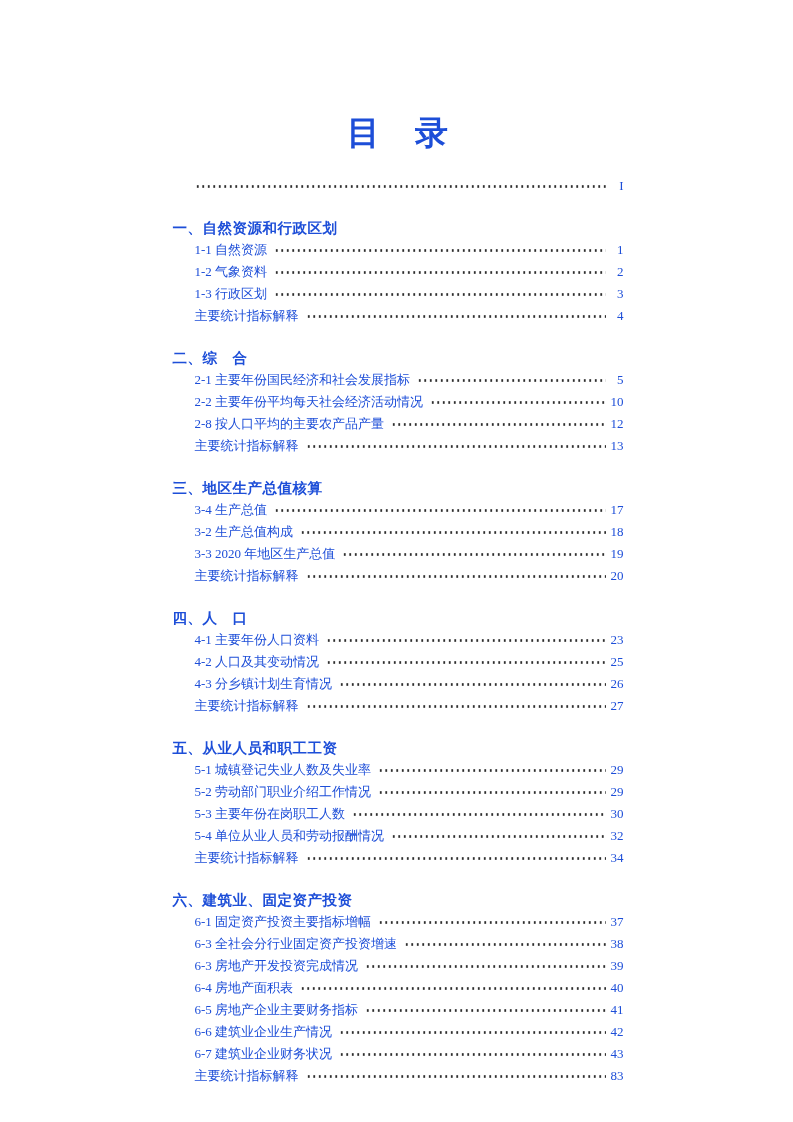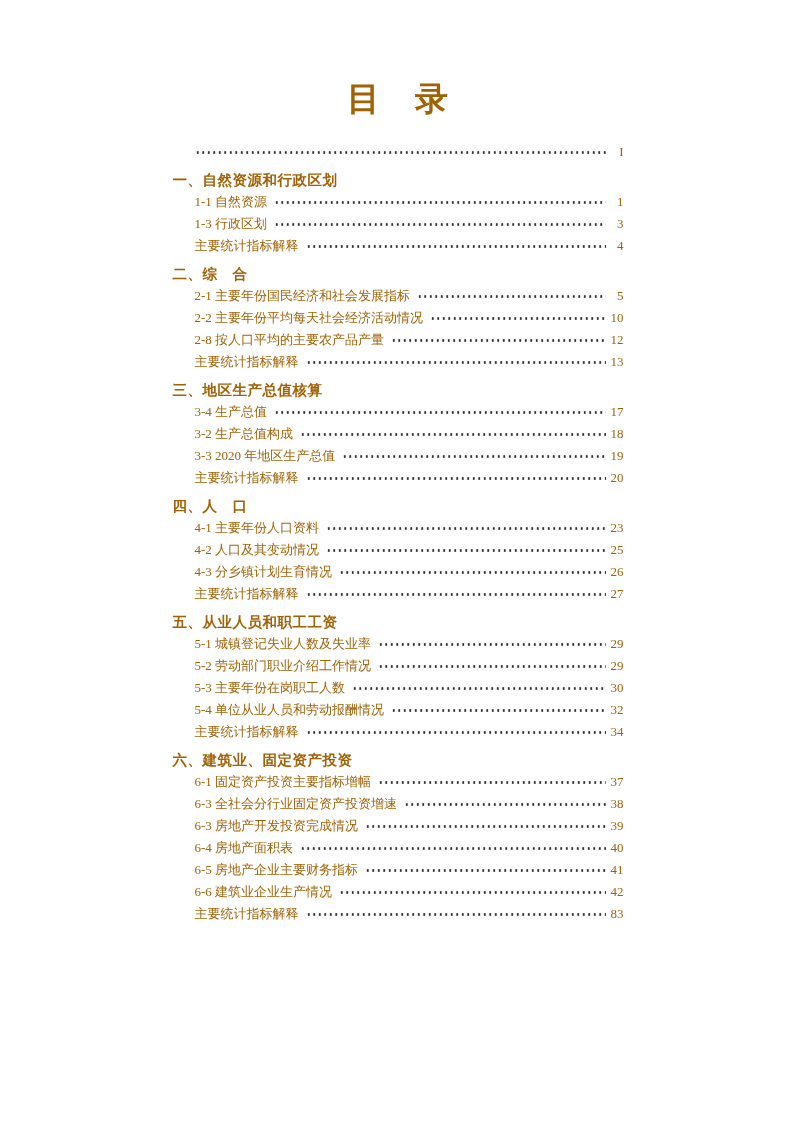--- a/index.html
+++ b/index.html
@@ -7,22 +7,22 @@
     padding: 0;
     background: #ffffff;
   }
   .page {
     position: relative;
     width: 634px;
     height: 1122px;
     margin: 0 auto;
     background: #ffffff;
     box-sizing: border-box;
-    padding: 81px 90px 0 93px;
-    color: #a16207;
+    padding: 115px 90px 0 93px;
+    color: #1d4ed8;
     font-family: "Liberation Serif", "DejaVu Serif", serif;
     overflow: hidden;
   }
   .page-title {
     text-align: center;
     font-size: 33px;
     font-weight: bold;
     line-height: 1.1;
     letter-spacing: 1px;
     word-spacing: 22px;
@@ -61,21 +61,21 @@
   }
   .preface-row {
     margin-bottom: 4px;
   }
   .section-title {
     font-family: "Liberation Sans", "DejaVu Sans", sans-serif;
     font-weight: bold;
     font-size: 14.5px;
     height: 22px;
     line-height: 22px;
-    margin-top: 6px;
+    margin-top: 20px;
     letter-spacing: 0.5px;
   }
 </style>
 </head>
 <body>
 
 <div class="page">
   <h1 class="page-title">目　录</h1>
 
   <div class="toc">
@@ -86,20 +86,25 @@
 
     <div>
         <section>
           <div class="section-title">一、自然资源和行政区划</div>
           <div class="toc-row indent">
             <span class="label">1-1 自然资源</span>
             <span class="dots"></span>
             <span class="pagenum">1</span>
           </div>
           <div class="toc-row indent">
+            <span class="label">1-2 气象资料</span>
+            <span class="dots"></span>
+            <span class="pagenum">2</span>
+          </div>
+          <div class="toc-row indent">
             <span class="label">1-3 行政区划</span>
             <span class="dots"></span>
             <span class="pagenum">3</span>
           </div>
           <div class="toc-row indent">
             <span class="label">主要统计指标解释</span>
             <span class="dots"></span>
             <span class="pagenum">4</span>
           </div>
         </section>
@@ -224,20 +229,25 @@
           </div>
           <div class="toc-row indent">
             <span class="label">6-5 房地产企业主要财务指标</span>
             <span class="dots"></span>
             <span class="pagenum">41</span>
           </div>
           <div class="toc-row indent">
             <span class="label">6-6 建筑业企业生产情况</span>
             <span class="dots"></span>
             <span class="pagenum">42</span>
+          </div>
+          <div class="toc-row indent">
+            <span class="label">6-7 建筑业企业财务状况</span>
+            <span class="dots"></span>
+            <span class="pagenum">43</span>
           </div>
           <div class="toc-row indent">
             <span class="label">主要统计指标解释</span>
             <span class="dots"></span>
             <span class="pagenum">83</span>
           </div>
         </section>
       </div>
   </div>
 </div>

